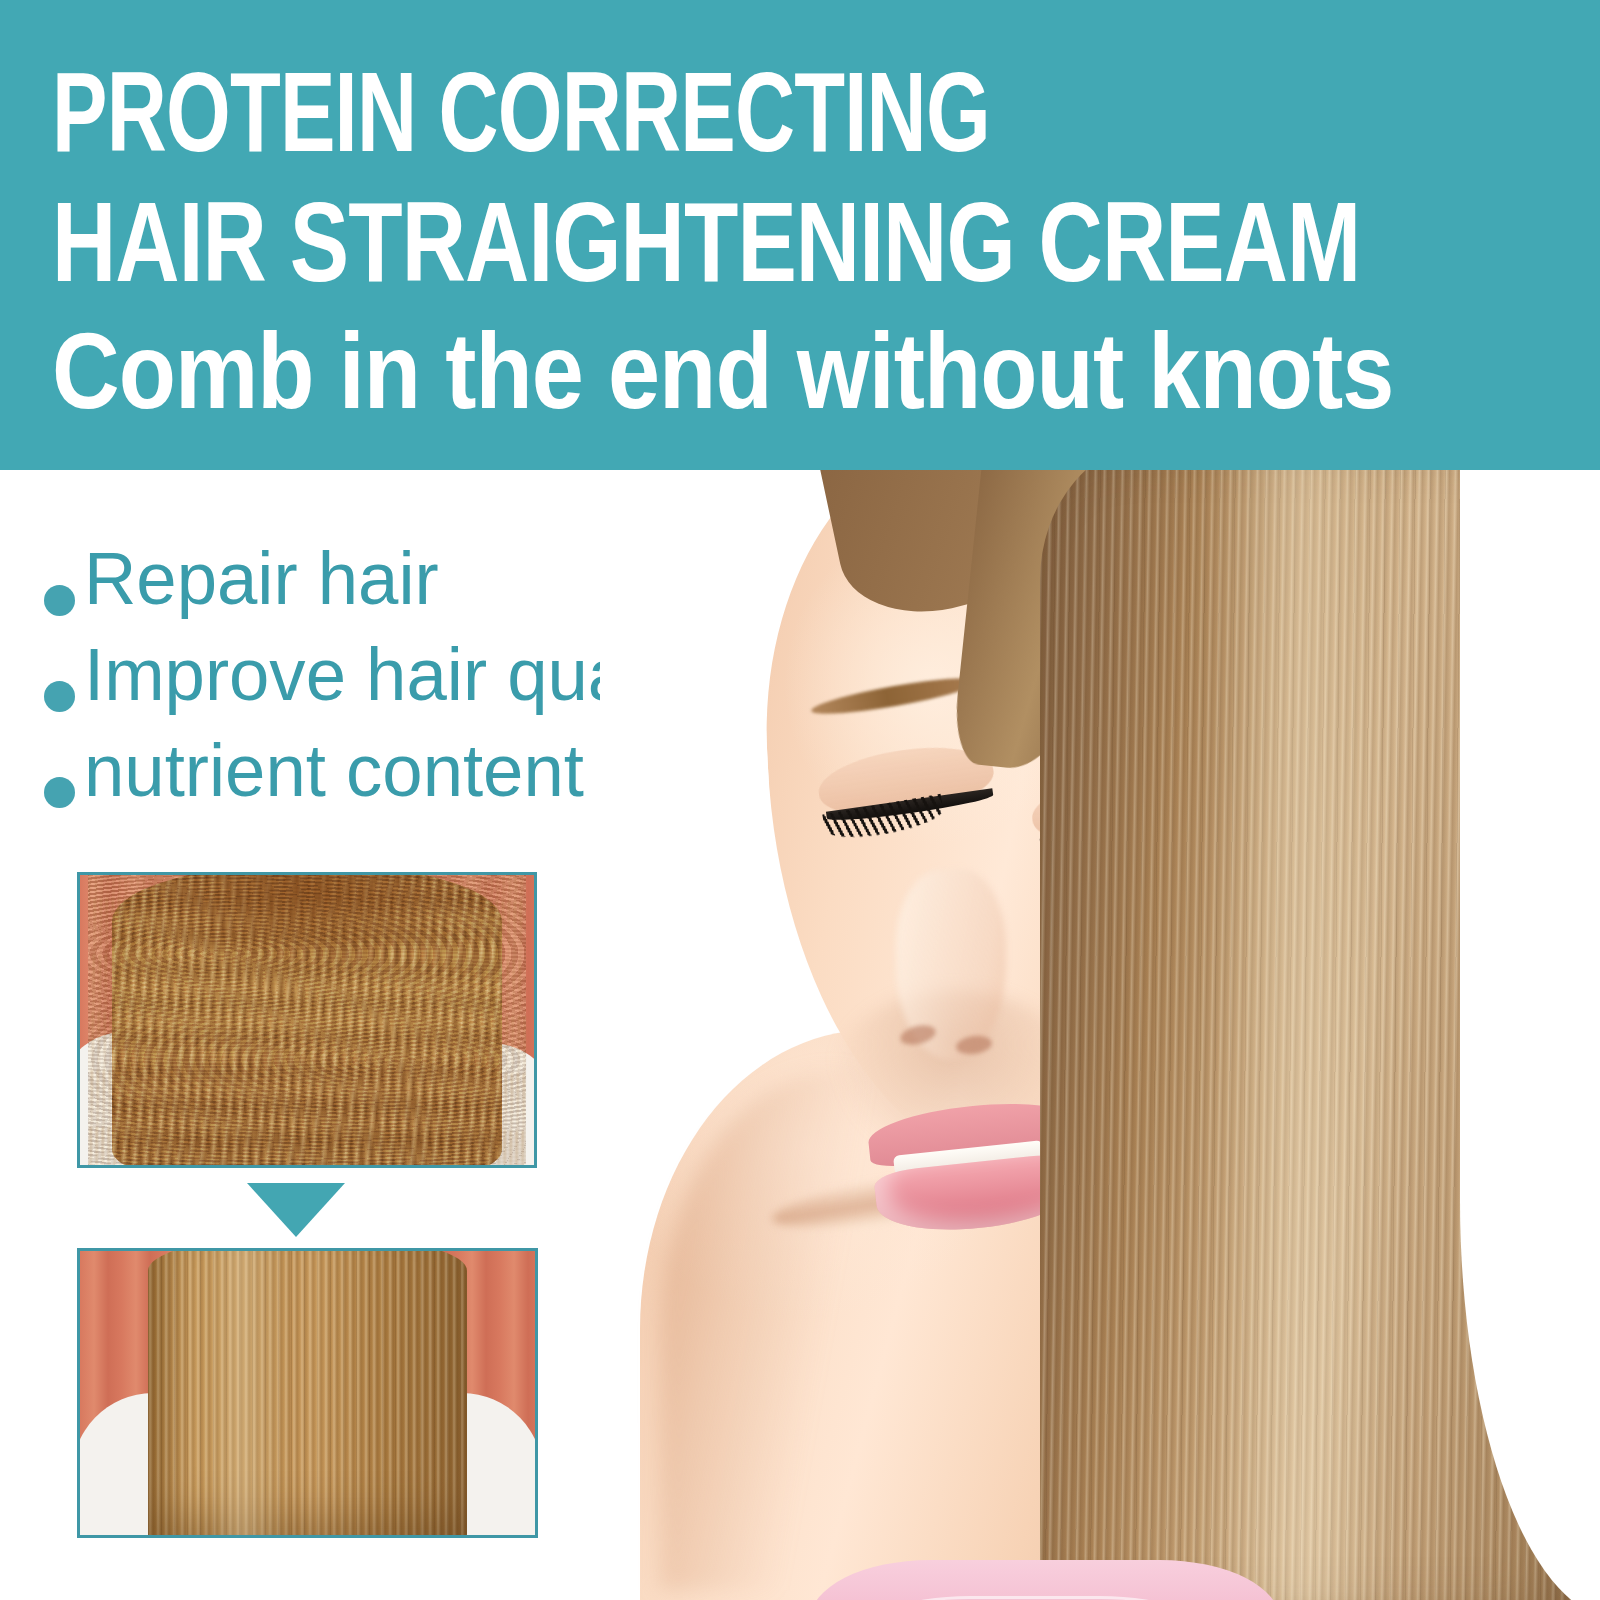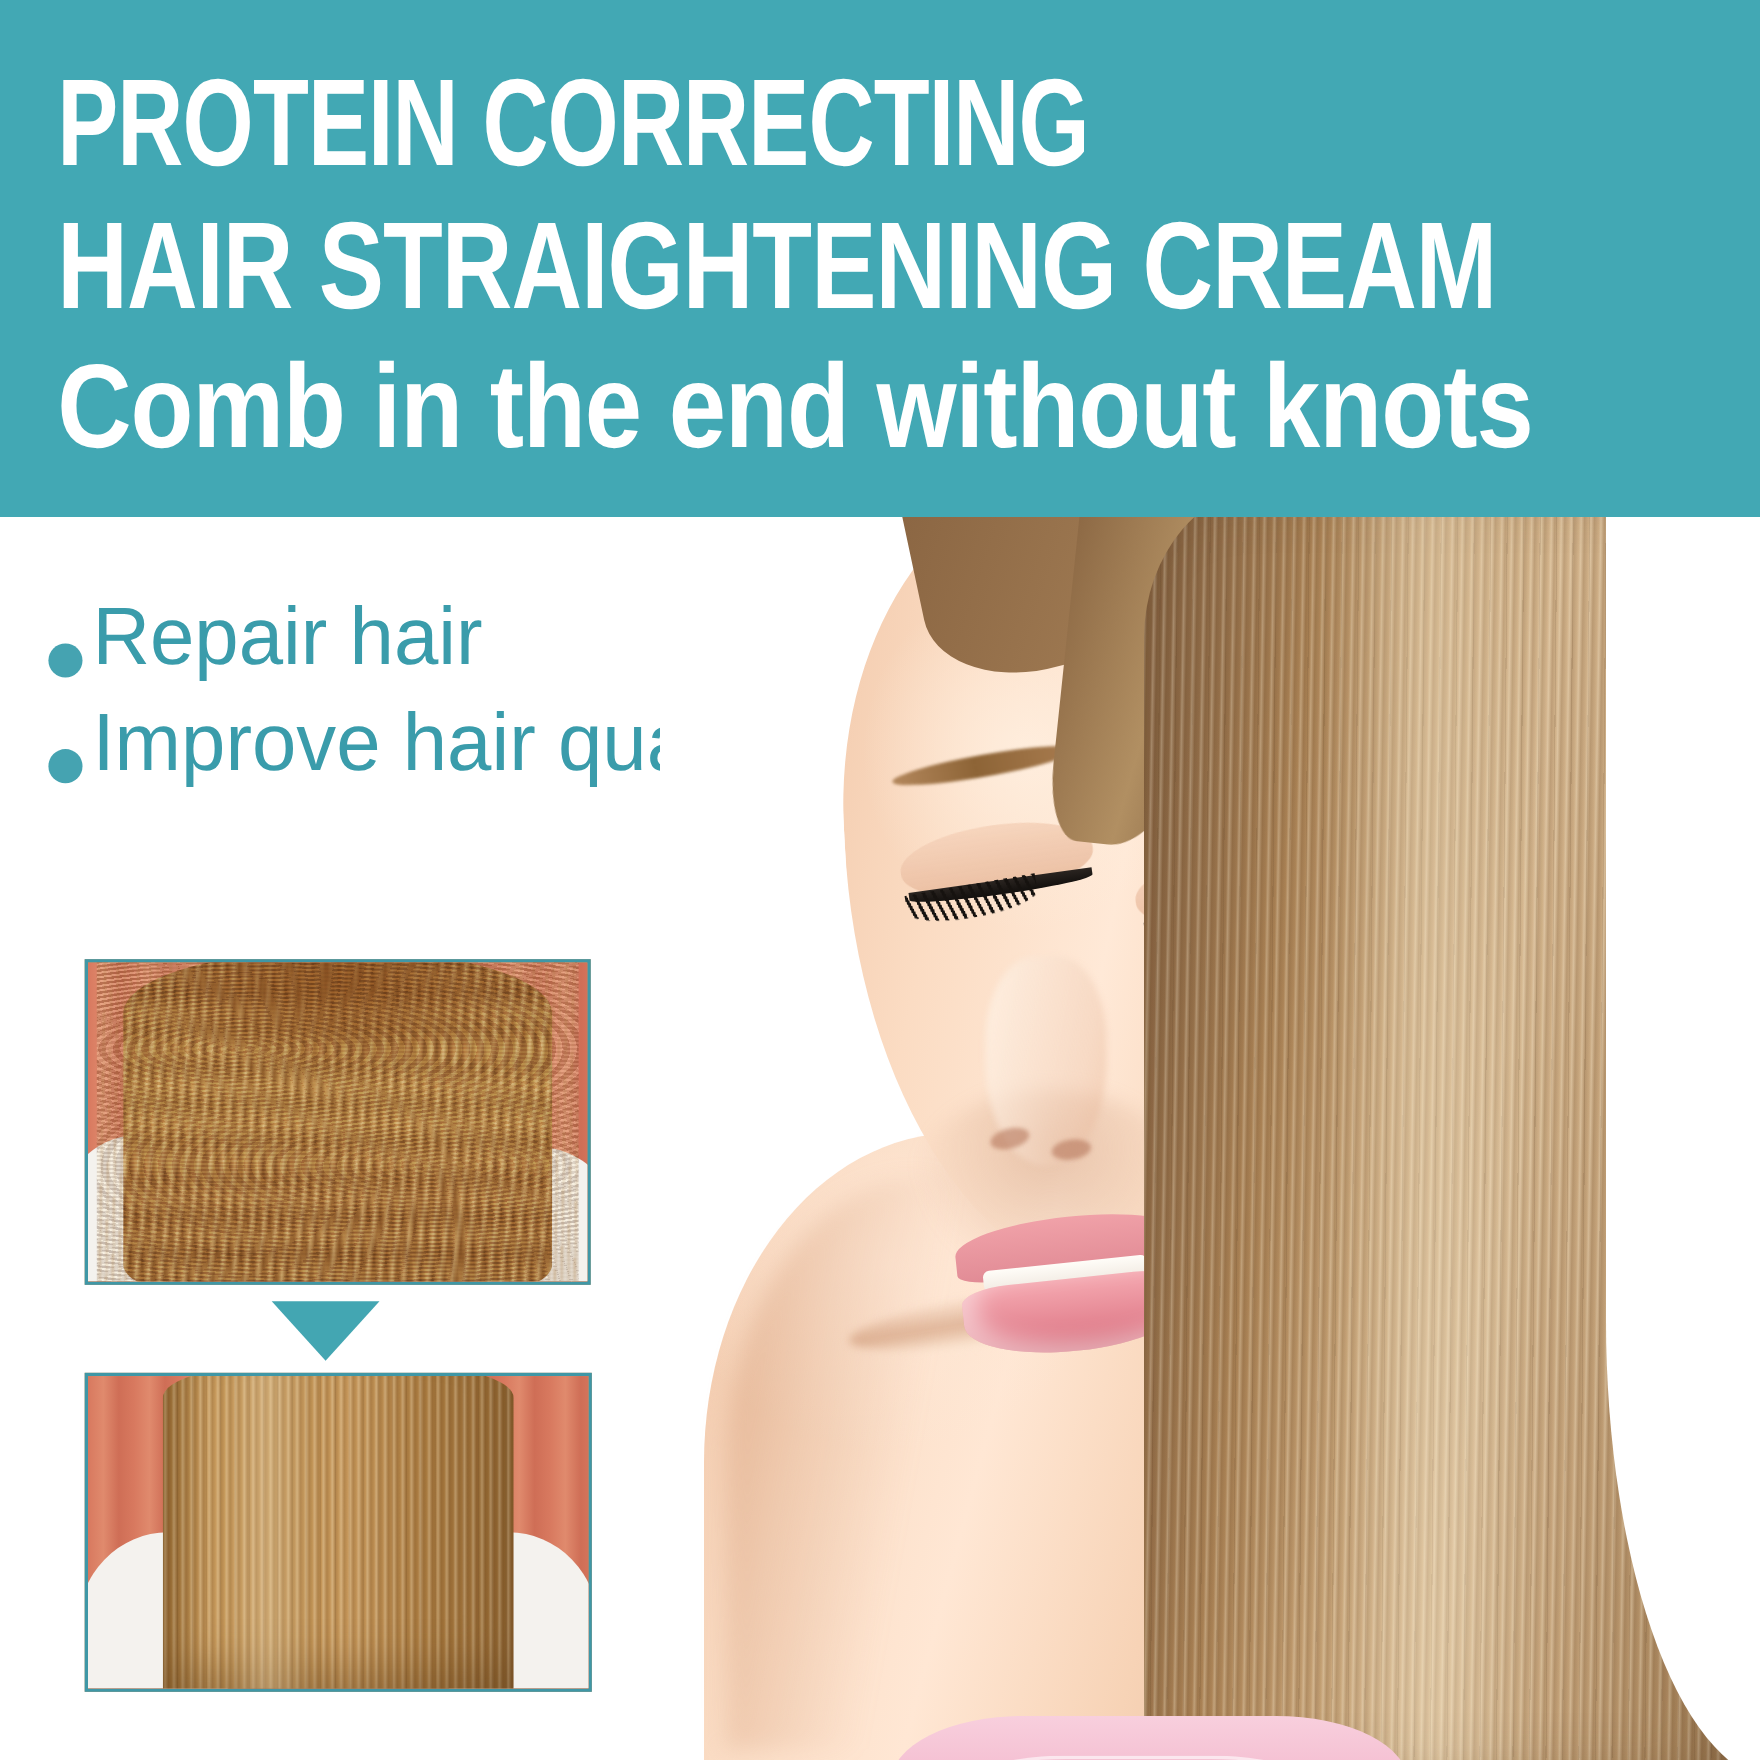--- a/index.html
+++ b/index.html
@@ -323,20 +323,24 @@
 
   <div class="bullets">
     <div class="bullet-row">
       <span class="dot"></span>
       <span class="bullet-text">Repair hair</span>
     </div>
     <div class="bullet-row">
       <span class="dot"></span>
       <span class="bullet-text">Improve hair quality</span>
     </div>
+    <div class="bullet-row">
+      <span class="dot"></span>
+      <span class="bullet-text">nutrient content</span>
+    </div>
   </div>
 
   <div class="photo-frame photo-before">
     <div class="backdrop"></div>
     <div class="garment" style="left:-6%;width:26%;height:46%;border-radius:60% 30% 0 0;"></div>
     <div class="garment" style="right:-6%;width:26%;height:42%;border-radius:30% 60% 0 0;"></div>
     <div class="hair-frizz"></div>
     <div class="frizz-halo"></div>
   </div>
 

